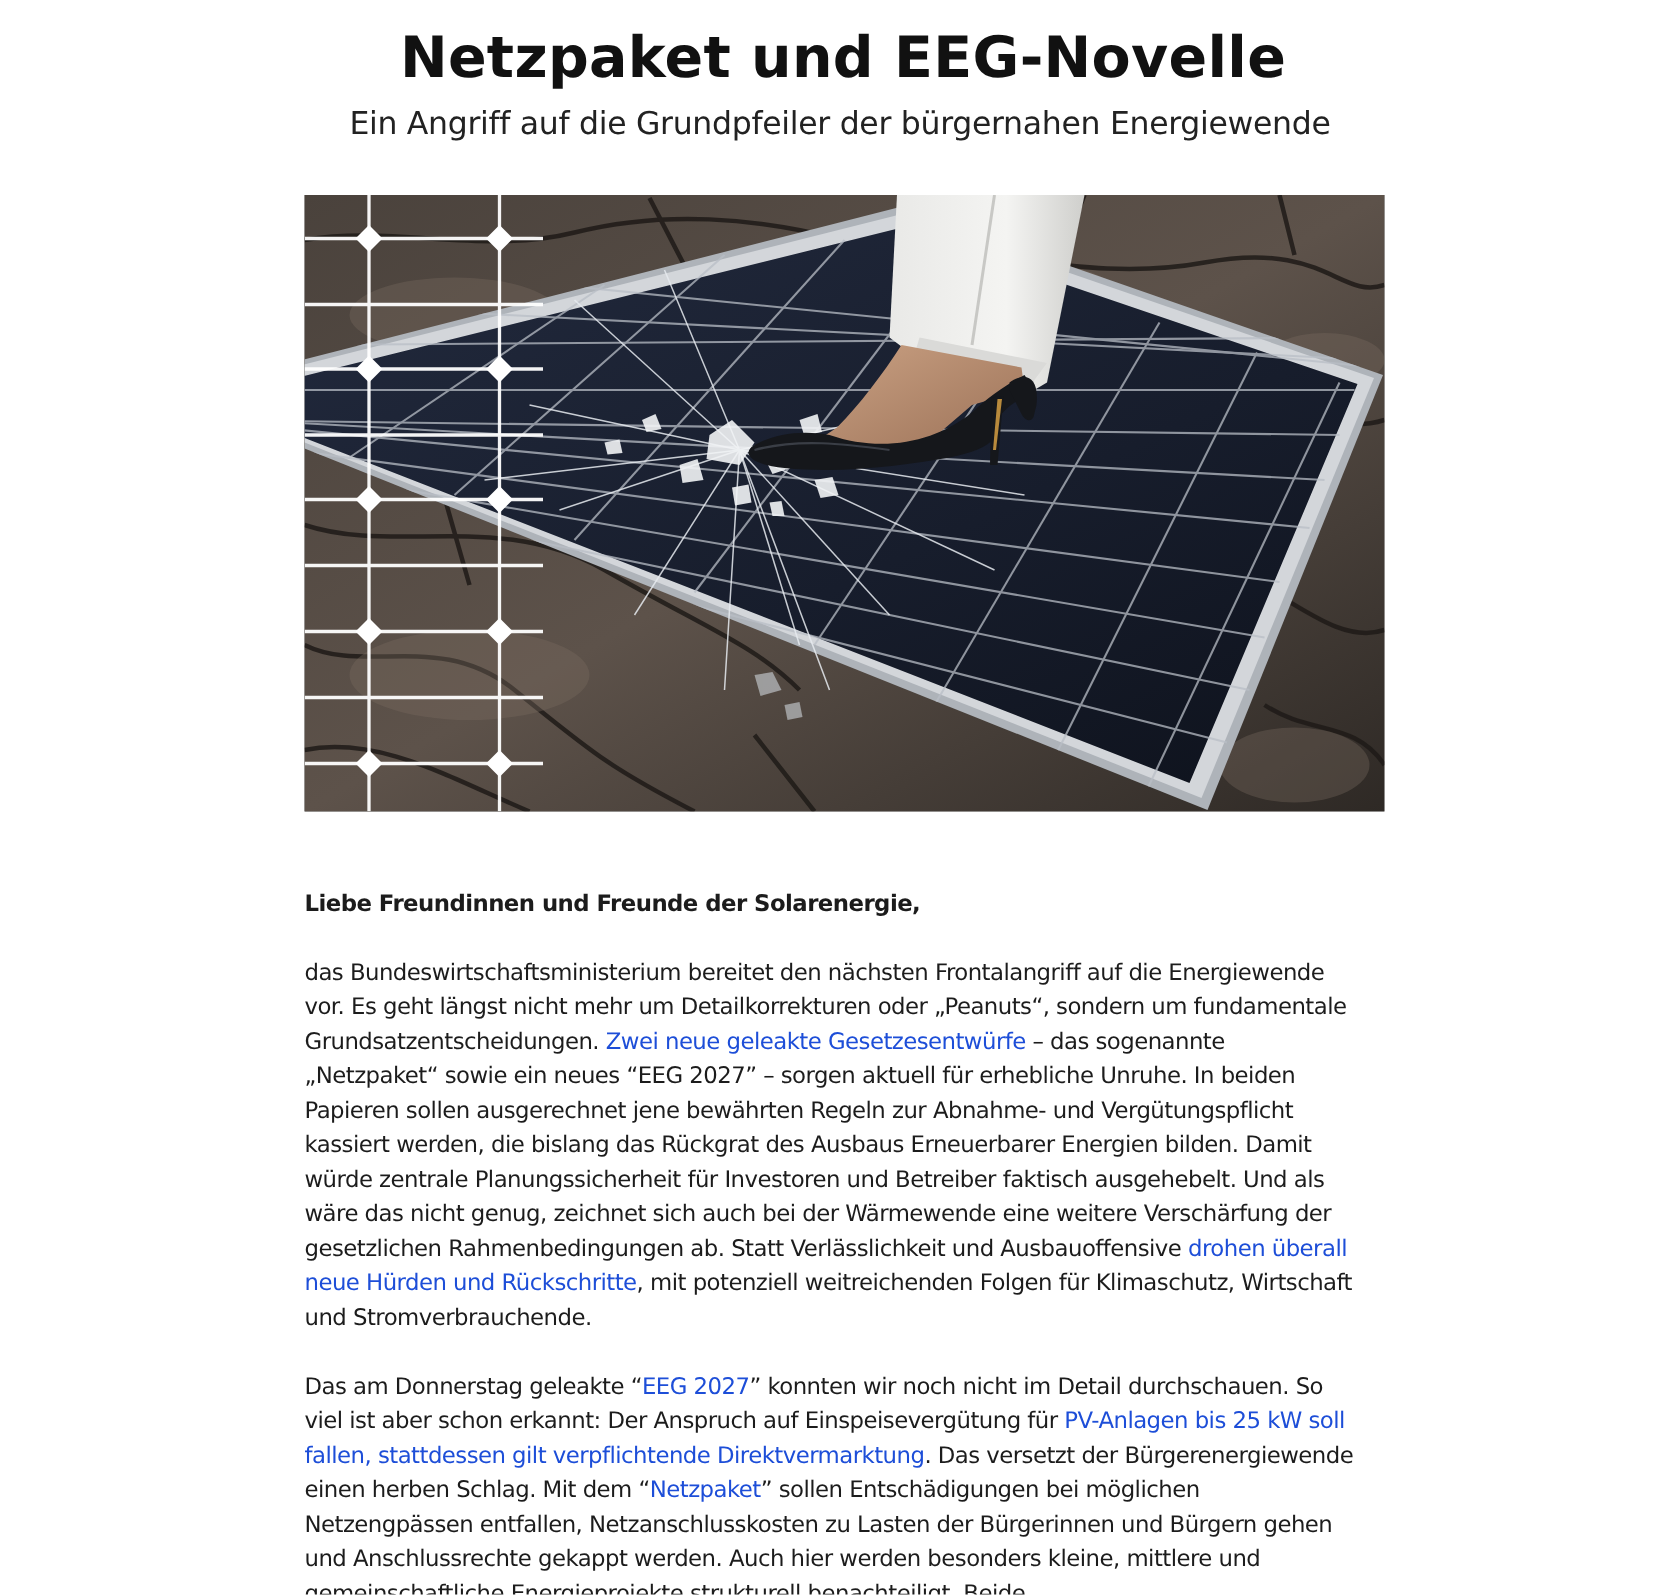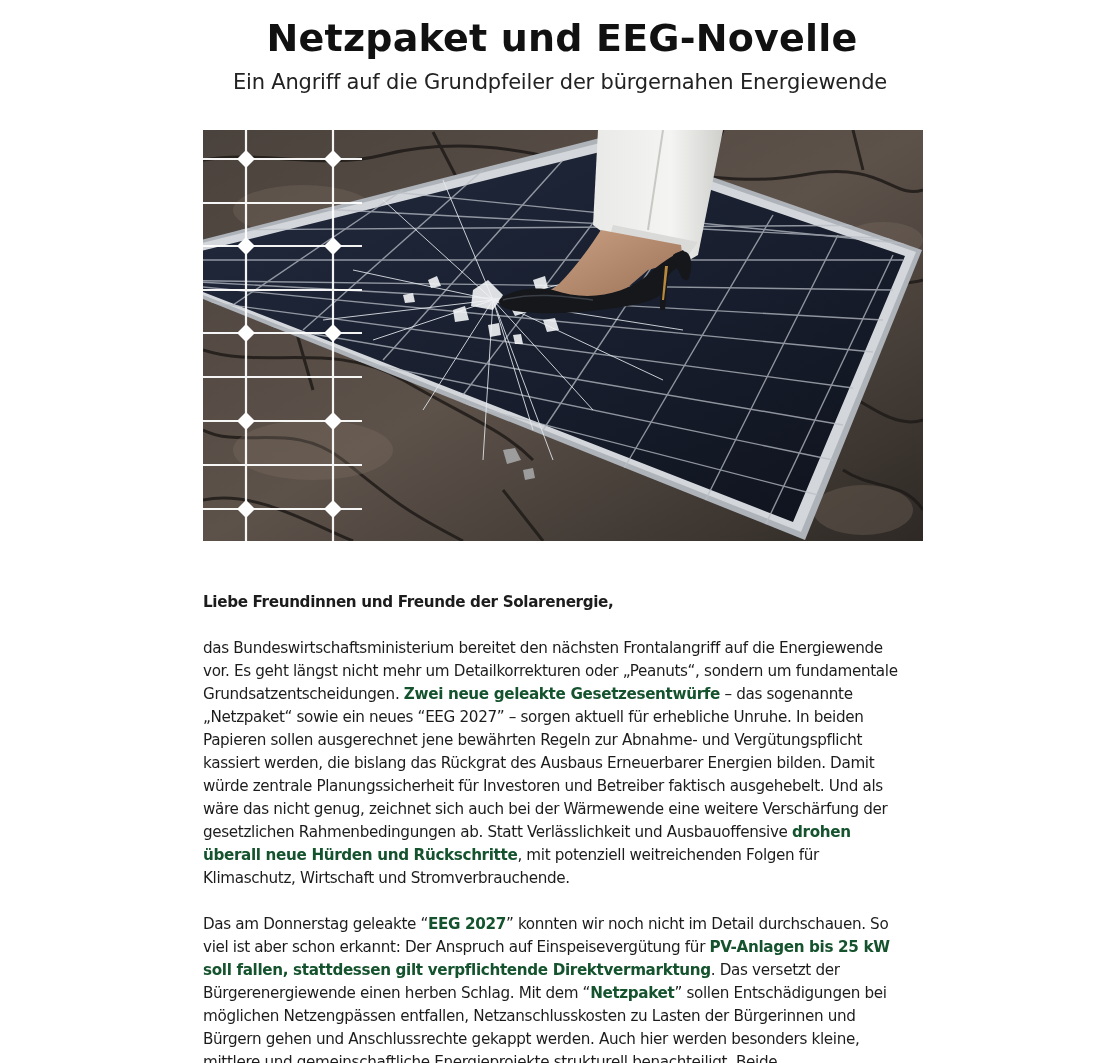--- a/index.html
+++ b/index.html
@@ -25,21 +25,21 @@
     position: absolute; left: 203px; top: 130px; width: 720px; height: 411px;
     overflow: hidden; background: #3b3632;
   }
   .hero svg { display: block; }
   .body-text {
     position: absolute; left: 203px; top: 591px; width: 720px;
     font-size: 15.2px; line-height: 23px; color: #1c1c1c;
     font-family: "DejaVu Sans", sans-serif; letter-spacing: -0.35px;
   }
   .body-text p { margin: 0 16px 23px 0; }
-  .body-text b { font-weight: bold; color: #14532d; }
+  .body-text b { font-weight: normal; color: #1d4ed8; }
   .greeting { font-weight: bold; }
 </style>
 </head>
 <body>
 
 <div class="page">
 
   <h1 class="title" style="margin:0;">Netzpaket und EEG-Novelle</h1>
   <h2 class="subtitle" style="margin:0;">Ein Angriff auf die Grundpfeiler der bürgernahen Energiewende</h2>
 

